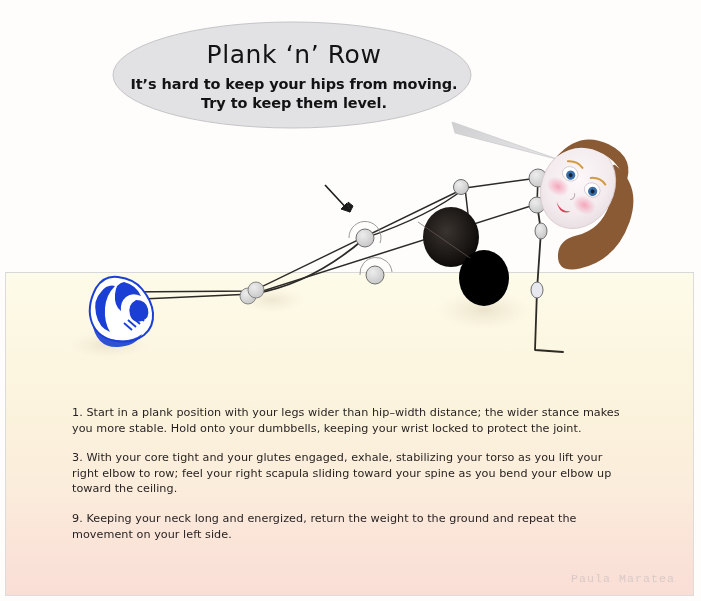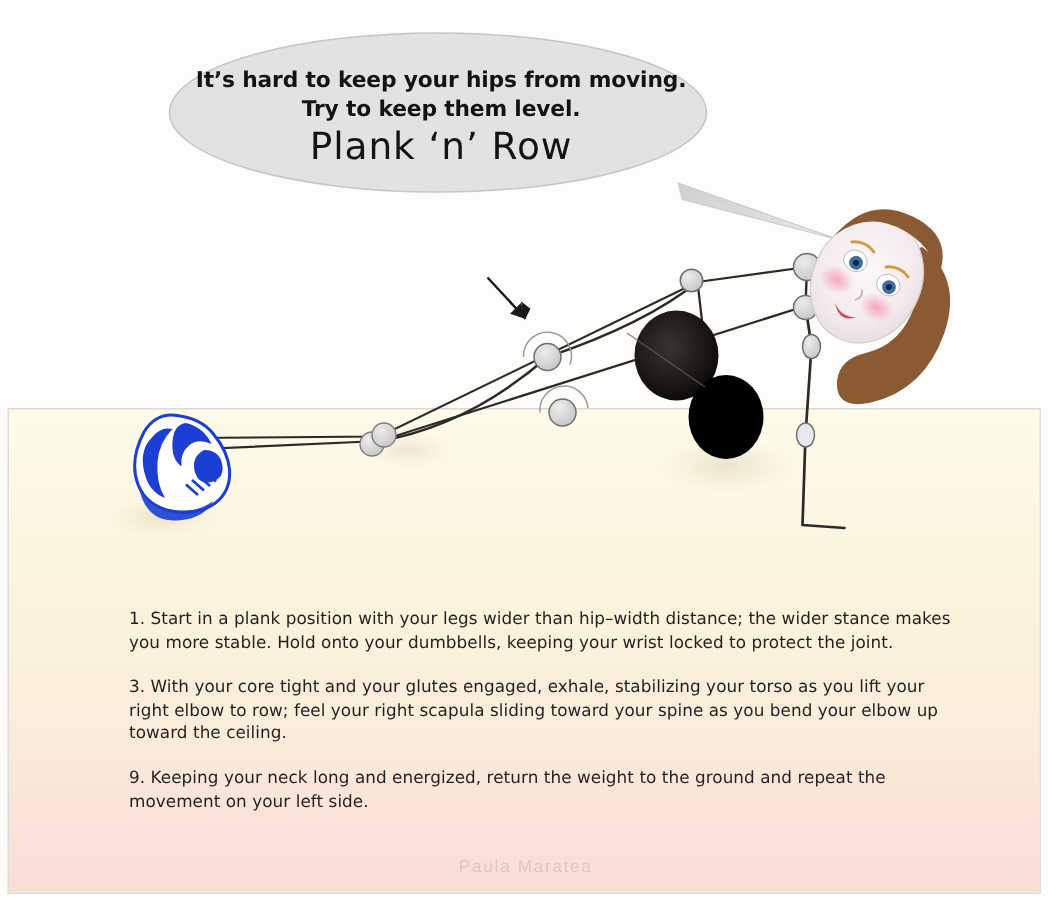--- a/index.html
+++ b/index.html
@@ -62,38 +62,38 @@
     font-size:14.5px;
     font-weight:bold;
     line-height:19px;
     letter-spacing:-0.1px;
   }
   #bubble-sub div{white-space:nowrap;}
 
   
   #instructions{
     position:absolute;
-    left:86px; top:405px;
+    left:72px; top:405px;
     width:560px;
     color:#231f20;
     font-family:"DejaVu Sans", sans-serif;
     font-size:11.2px;
     line-height:15.6px;
     letter-spacing:0.05px;
   }
   #instructions p{margin:0 0 14px 0;}
   #instructions p:last-child{margin-bottom:0;}
 
   
   #signature{
     position:absolute;
-    left:13px; top:572px;
+    left:0; top:572px;
     width:675px;
-    text-align:center;
-    font-family:Liberation Sans, sans-serif;
+    text-align:right;
+    font-family:Liberation Mono, monospace;
     font-size:11.5px;
     letter-spacing:1.1px;
     color:#d9c9c6;
   }
 </style>
 </head>
 <body>
 
 <div id="stage">
 
@@ -225,25 +225,25 @@
     </g>
 
     <g stroke="#1a1a1a" fill="#1a1a1a">
       <line x1="325" y1="185" x2="350" y2="212" stroke-width="1.6"></line>
       <path d="M350 212 L341 209 L347 203 Z" stroke-width="1"></path>
       <path d="M350 212 L348 202 L353 206 Z" stroke-width="1"></path>
     </g>
   </svg>
 
   <div id="bubble-text">
+    <div id="bubble-title">Plank ‘n’ Row</div>
     <div id="bubble-sub">
       <div>It’s hard to keep your hips from moving.</div>
       <div>Try to keep them level.</div>
     </div>
-    <div id="bubble-title">Plank ‘n’ Row</div>
   </div>
 
   <div id="instructions">
     <p>1. Start in a plank position with your legs wider than hip–width distance; the wider stance makes you more stable. Hold onto your dumbbells, keeping your wrist locked to protect the joint.</p>
     <p>3. With your core tight and your glutes engaged, exhale, stabilizing your torso as you lift your right elbow to row; feel your right scapula sliding toward your spine as you bend your elbow up toward the ceiling.</p>
     <p>9. Keeping your neck long and energized, return the weight to the ground and repeat the movement on your left side.</p>
   </div>
 
   <div id="signature">Paula Maratea</div>
 

